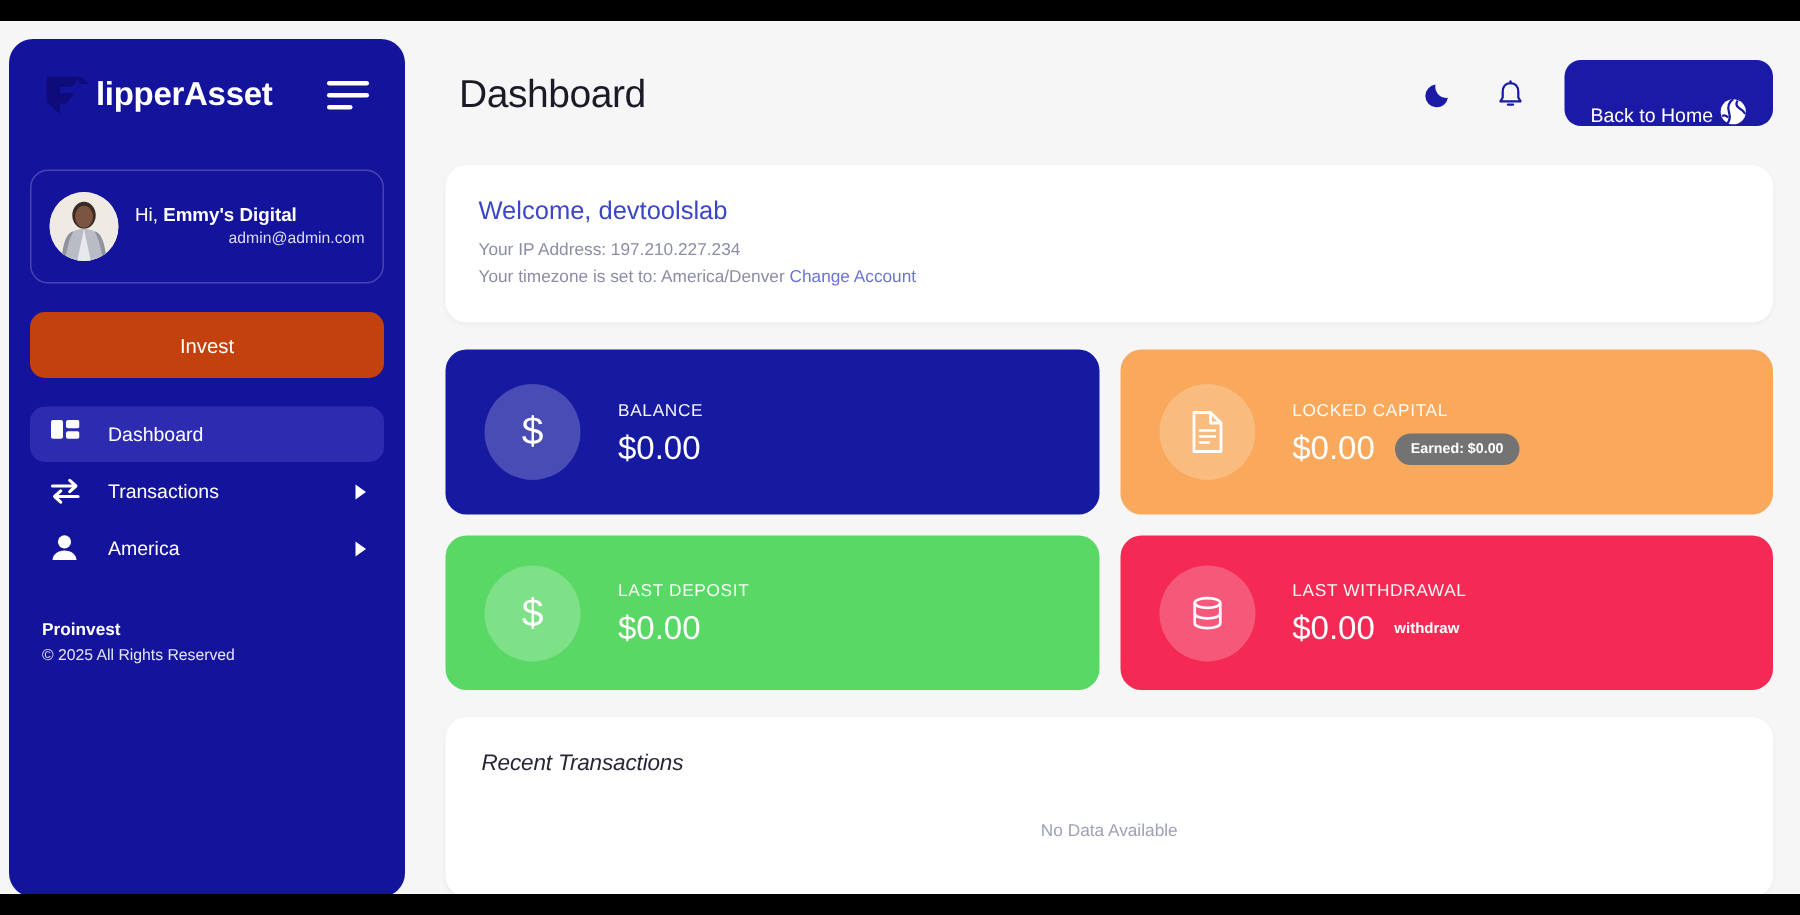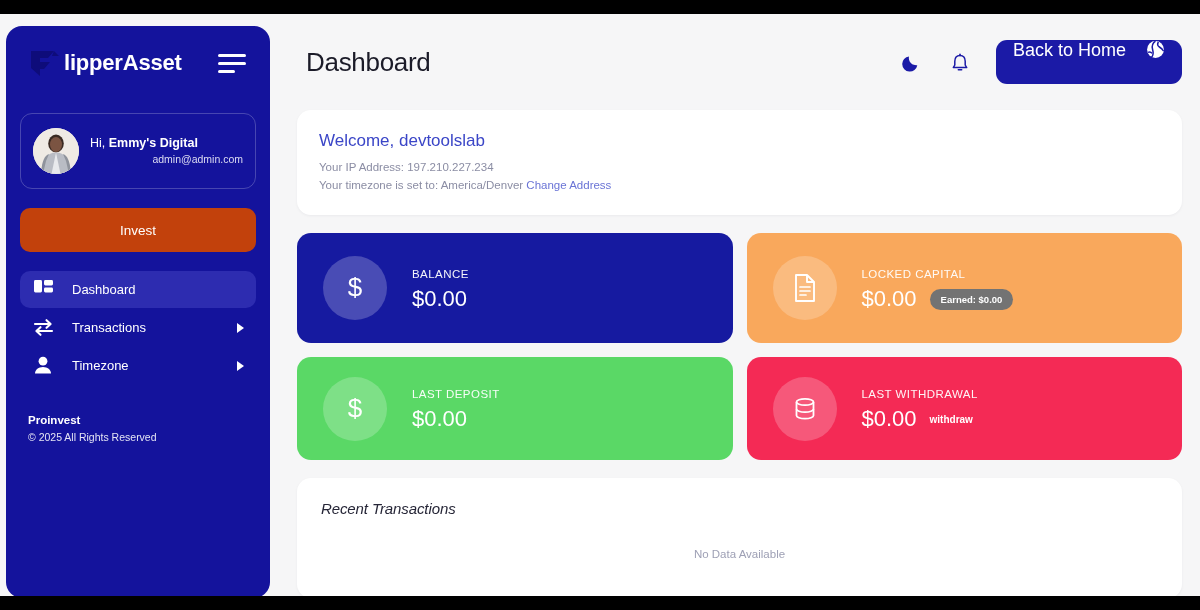--- a/index.html
+++ b/index.html
@@ -217,29 +217,29 @@
     gap: 24px;
   }
   .icon-btn {
     width: 24px; height: 24px;
     display: flex; align-items: center; justify-content: center;
     cursor: pointer;
     background: none; border: none; padding: 0;
   }
   .home-btn {
     display: flex;
-    align-items: flex-start;
-    gap: 20px;
+    align-items: flex-end;
+    gap: 4px;
     background: #1b1aa6;
     border: none;
     border-radius: 11px;
     height: 44px;
     padding: 0 17px;
     color: #ffffff;
-    font-size: 18px;
+    font-size: 13px;
     font-family: "Liberation Sans", sans-serif;
     cursor: pointer;
     white-space: nowrap;
   }
 
   .content { padding: 0 18px 0 15px; }
 
   .card {
     background: #ffffff;
     border-radius: 14px;
@@ -410,21 +410,21 @@
           <span class="nav-chev"></span>
         </div>
 
         <div class="nav-item">
           <span class="nav-ico">
             <svg width="18" height="19" viewBox="0 0 18 19">
               <circle cx="9" cy="5.2" r="4.4" fill="#fff"></circle>
               <path d="M9 11 C13.4 11 17 13.8 17 17.4 L1 17.4 C1 13.8 4.6 11 9 11 Z" fill="#fff"></path>
             </svg>
           </span>
-          <span class="nav-label">Timezone</span>
+          <span class="nav-label">America</span>
           <span class="nav-chev"></span>
         </div>
 
       </nav>
 
       <div class="sidebar-footer">
         <div class="footer-brand">Proinvest</div>
         <div class="footer-copy">© 2025 All Rights Reserved</div>
       </div>
 
@@ -463,21 +463,21 @@
         </div>
       </div>
 
       <div class="content">
 
         <section class="card welcome">
           <div class="welcome-title">Welcome, devtoolslab</div>
           <div class="welcome-line">Your IP Address: 197.210.227.234</div>
           <div class="welcome-line">
             <span>Your timezone is set to: America/Denver</span>
-            <a class="welcome-link">Change Address</a>
+            <a class="welcome-link">Change Account</a>
           </div>
         </section>
 
         <section class="stats-grid">
 
           <div class="stat c-balance">
             <div class="stat-ico">
               <svg width="26" height="30" viewBox="0 0 26 30">
                 <text x="13" y="23" text-anchor="middle" font-family="Liberation Sans, sans-serif" font-size="26" fill="#fff">$</text>
               </svg>

